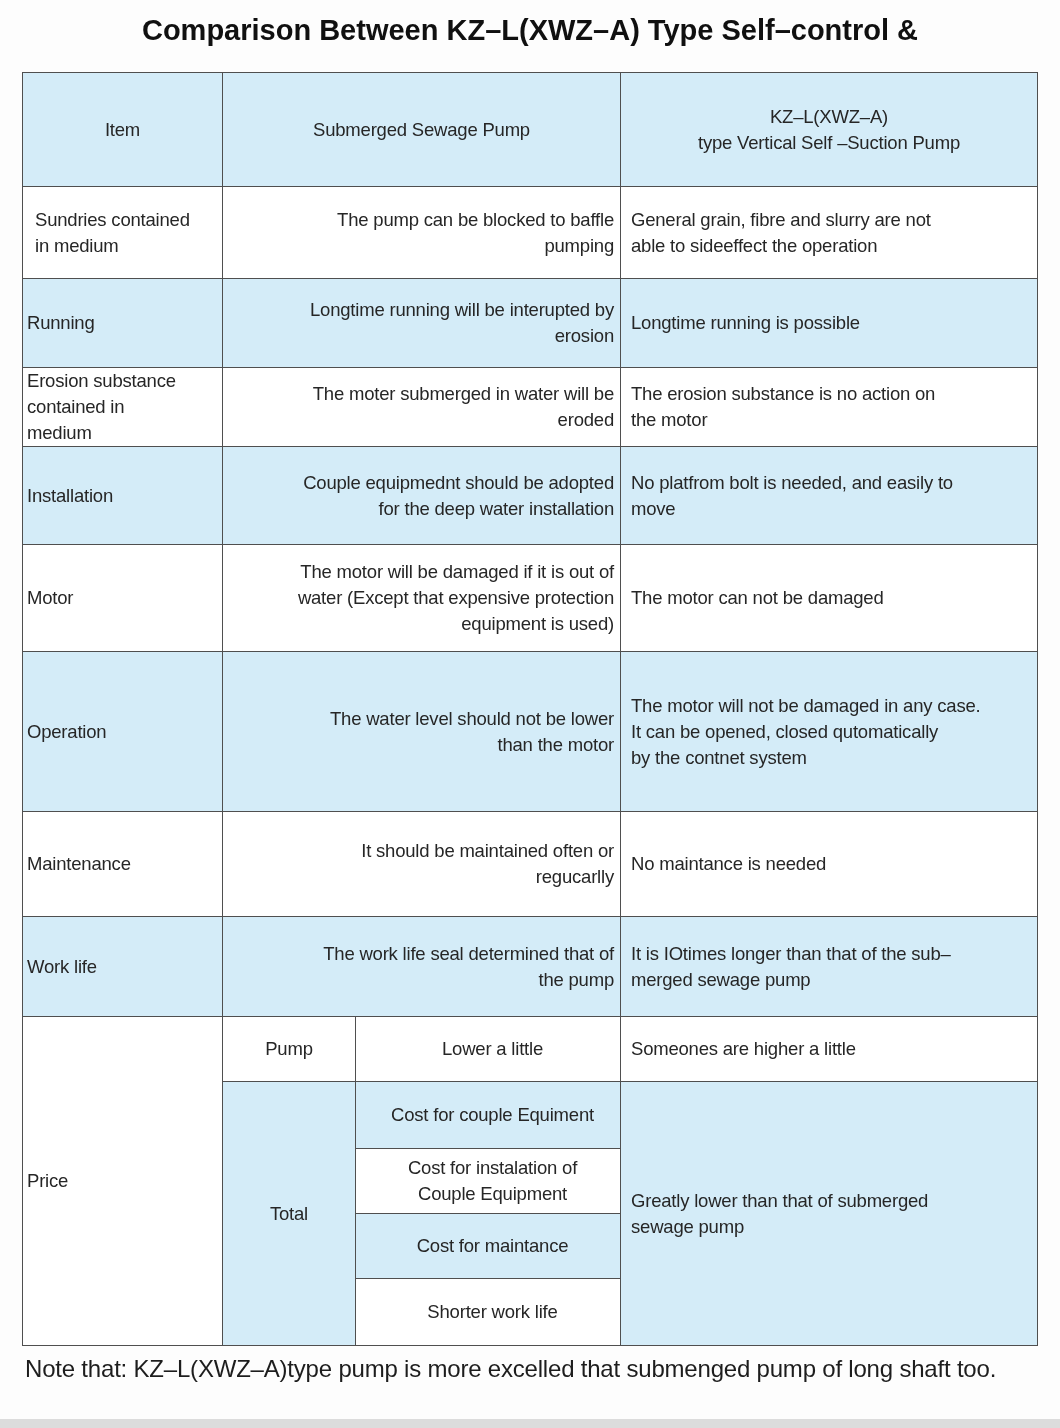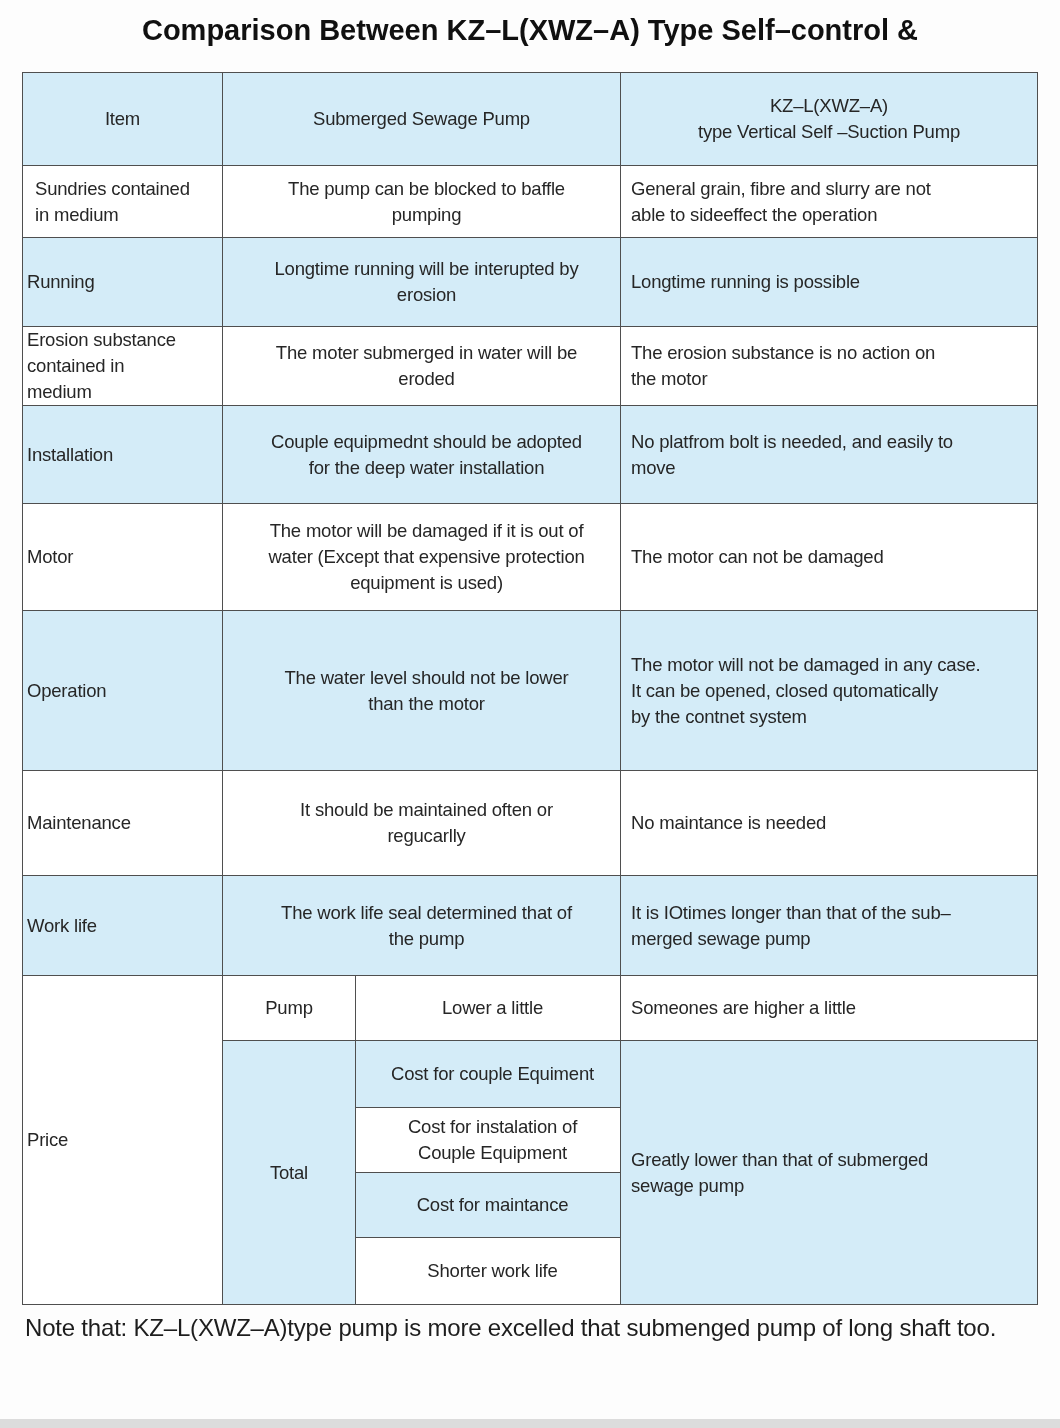--- a/index.html
+++ b/index.html
@@ -39,21 +39,21 @@
     line-height:26px;
     letter-spacing:-0.2px;
     white-space:pre-line;
     overflow:hidden;
   }
   tr.blue{background:var(--row-blue);}
   tr.white{background:var(--row-white);}
   td.hdr{text-align:center;}
   td.lab{padding:0 4px;}
   td.lab.left{text-align:left;padding-left:12px;}
-  td.mid{text-align:center;padding:0 6px 0 16px;margin-left:20px;}
+  td.mid{text-align:right;padding:0 6px 0 16px;margin-left:20px;}
   td.kz{text-align:left;padding:0 6px 0 10px;}
   td.sub{text-align:center;padding:0 4px 0 13px;}
   td.ctr{text-align:center;}
   td.spanned{background:transparent;}
   .note{
     margin:9px 0 0 25px;
     font-size:24px;
     letter-spacing:-0.2px;
     color:#1d1d1d;
   }
@@ -72,28 +72,28 @@
 </div>
 
 <table class="cmp">
   <colgroup>
     <col style="width:200px">
       <col style="width:133px">
       <col style="width:265px">
       <col style="width:417px">
   </colgroup>
   <tbody>
-      <tr class="blue" style="height:93px">
+      <tr class="blue" style="height:114px">
     <td class="hdr">Item</td>
     <td class="hdr" colspan="2">Submerged Sewage Pump</td>
     <td class="hdr">KZ–L(XWZ–A)
 type Vertical Self –Suction Pump</td>
   </tr>
 
-  <tr class="white" style="height:72px">
+  <tr class="white" style="height:92px">
     <td class="lab left">Sundries contained
 in medium</td>
     <td class="mid" colspan="2">The pump can be blocked to baffle
 pumping</td>
     <td class="kz">General grain, fibre and slurry are not
 able to sideeffect the operation</td>
   </tr>
   <tr class="blue" style="height:89px">
     <td class="lab">Running</td>
     <td class="mid" colspan="2">Longtime running will be interupted by

